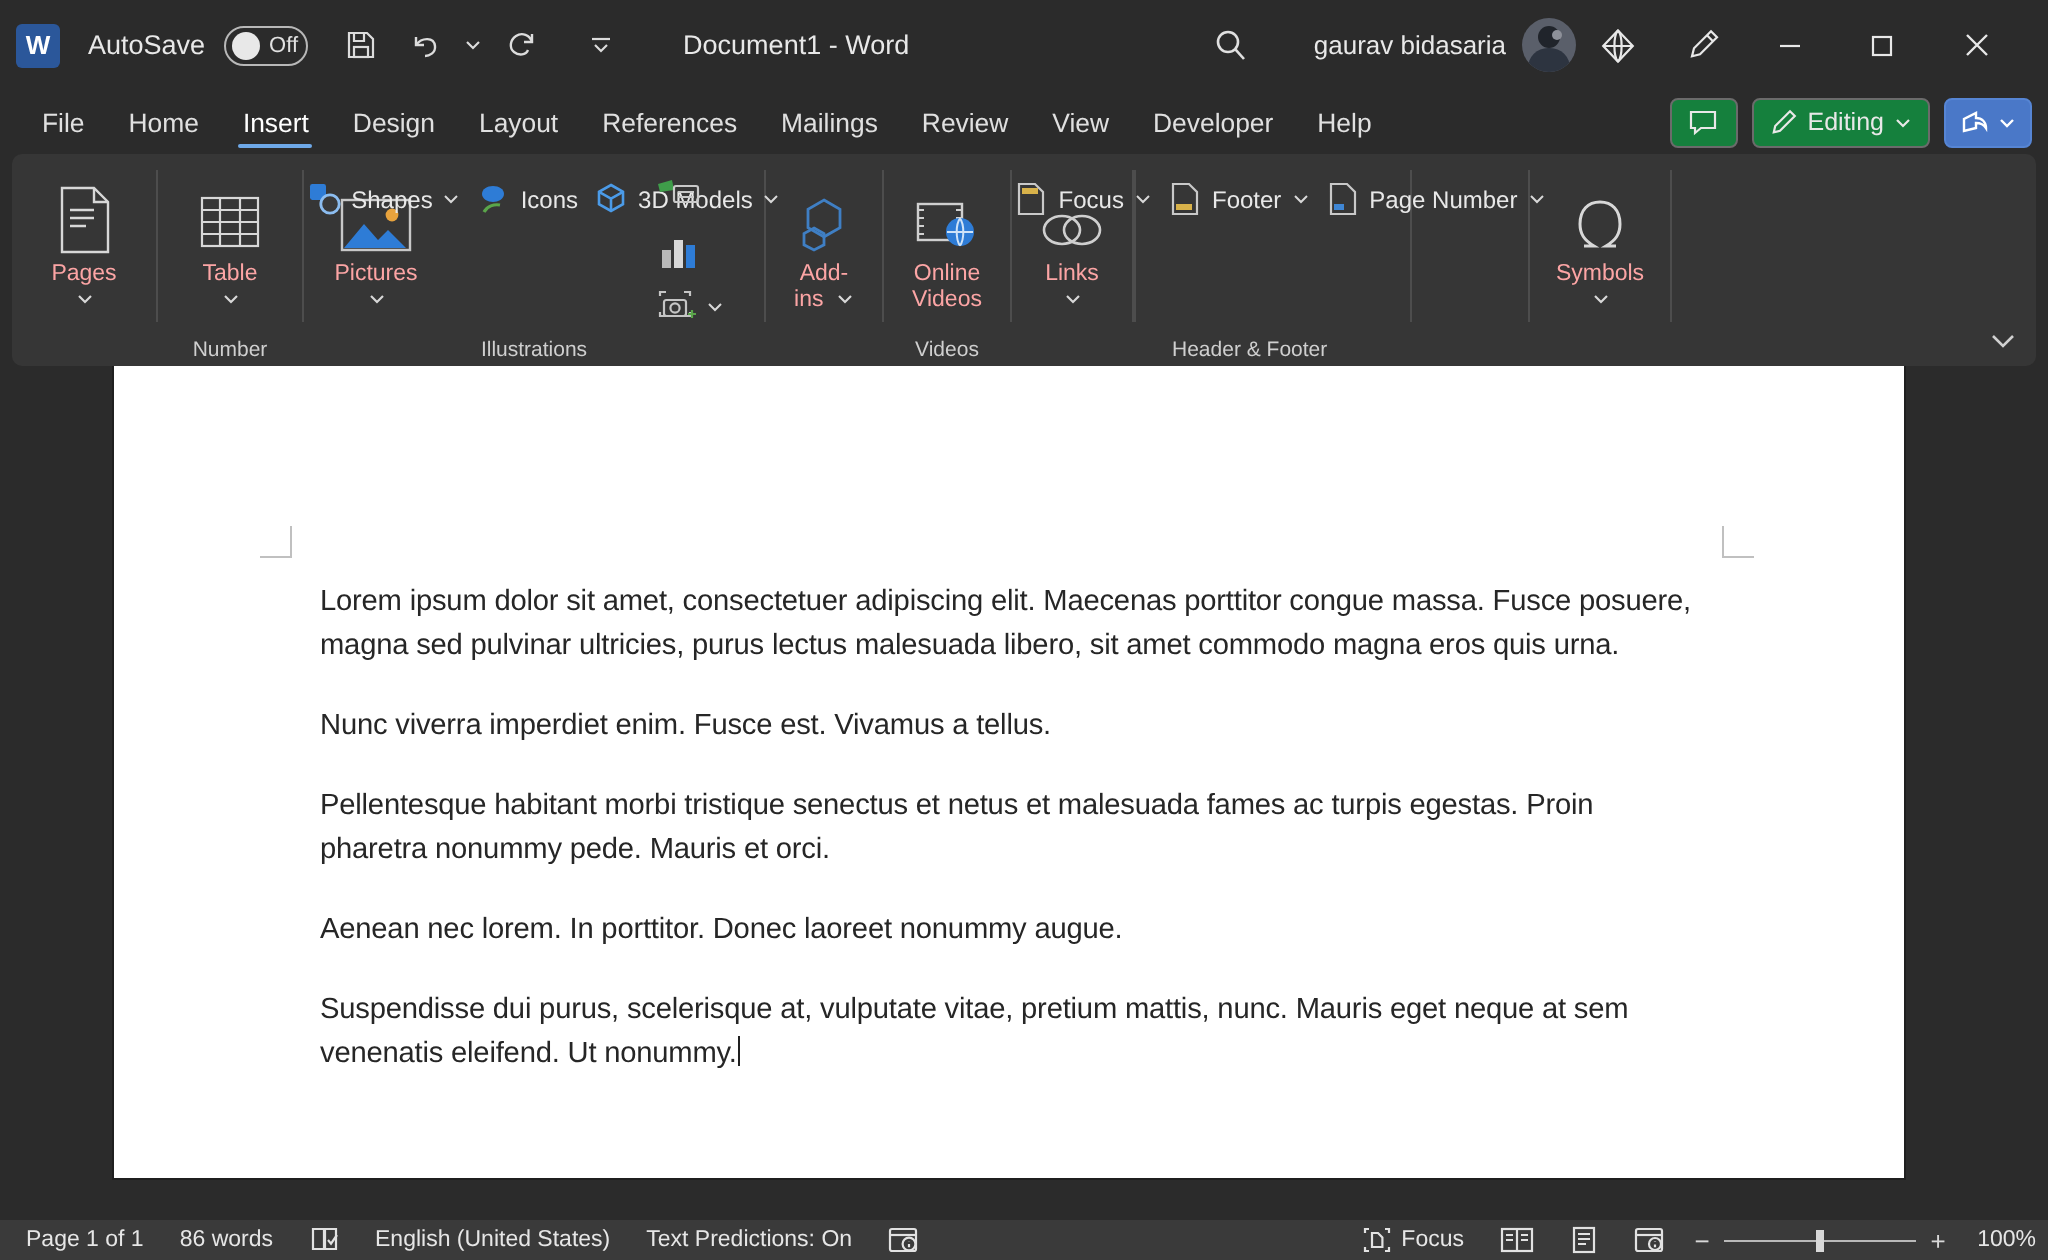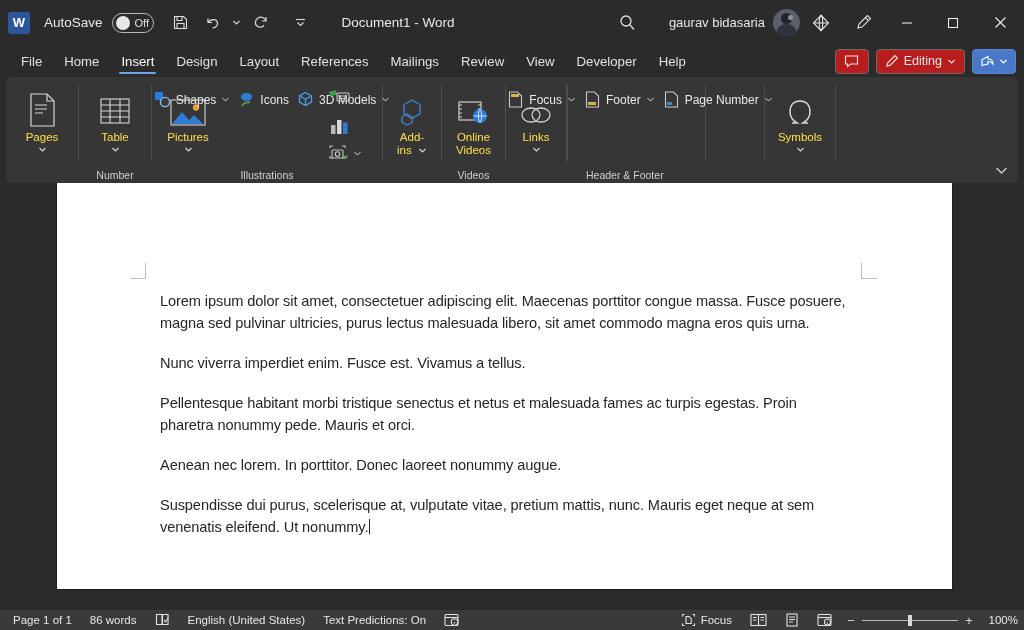--- a/index.html
+++ b/index.html
@@ -29,21 +29,21 @@
     display: flex; align-items: center; position: relative; padding: 0 3px;
   }
   .toggle .knob { width: 14px; height: 14px; border-radius: 50%; background: #e8e8e8; }
   .toggle .state { font-size: 11px; color: #e0e0e0; margin-left: 5px; }
   .tb-icon {
     width: 30px; height: 30px; display: flex; align-items: center; justify-content: center;
     color: #e0e0e0; margin-left: 2px; border-radius: 3px;
   }
   .tb-icon svg { display: block; }
   .doc-title { font-size: 13.5px; color: #e8e8e8; margin-left: 26px; white-space: nowrap; }
-  .tb-right { position: absolute; right: 0; top: 0; height: 45px; display: flex; align-items: center; }
+  .tb-right { position: absolute; right: 12px; top: 0; height: 45px; display: flex; align-items: center; }
   .search-btn { width: 38px; height: 32px; display:flex; align-items:center; justify-content:center; }
   .user-name { font-size: 13px; color: #e8e8e8; margin: 0 8px 0 22px; white-space: nowrap; }
   .avatar {
     width: 27px; height: 27px; border-radius: 50%; overflow: hidden;
     background: #5a5f6a; position: relative; flex: 0 0 27px;
   }
   .avatar .head { position:absolute; width:11px; height:11px; border-radius:50%; background:#20242b; left:8px; top:4px; }
   .avatar .body { position:absolute; width:21px; height:13px; border-radius:10px 10px 0 0; background:#2d3440; left:3px; top:15px; }
   .avatar .hl { position:absolute; width:5px;height:5px;border-radius:50%;background:#8d9099; left:15px; top:6px;}
   .wc { width: 46px; height: 45px; display: flex; align-items: center; justify-content: center; color:#e8e8e8; }
@@ -59,21 +59,21 @@
     color: #e0e0e0; position: relative; white-space: nowrap; border-radius: 4px 4px 0 0;
   }
   .tab.active { color: #ffffff; }
   .tab.active::after {
     content:''; position: absolute; left: 9px; right: 9px; bottom: 3px; height: 2px;
     background: #6ea8e8; border-radius: 1px;
   }
   .tabstrip-right { position: absolute; right: 8px; top: 0; height: 32px; display: flex; align-items: center; gap: 7px; }
   .sq-btn {
     height: 25px; border: 1px solid #6b6b6b; border-radius: 4px; display: flex;
-    align-items: center; justify-content: center; color: #e8e8e8; background: #b91c1c;
+    align-items: center; justify-content: center; color: #e8e8e8; background: #15803d;
   }
   .cmt-btn { width: 34px; }
   .editing-btn { padding: 0 8px; gap: 5px; font-size: 12.5px; }
   .share-btn {
     height: 25px; padding: 0 7px; border-radius: 4px; background: #4a78c8; color: #fff;
     display: flex; align-items: center; gap: 4px; border: 1px solid #5685d4;
   }
 
   
   .ribbon {
@@ -82,21 +82,21 @@
   }
   .group { display: flex; flex-direction: column; position: relative; padding-top: 3px; }
   .group-body { flex: 1; display: flex; align-items: flex-start; padding: 2px 5px 0 5px; }
   .group-label {
     font-size: 10.5px; color: #cfcfcf; text-align: center; height: 16px; line-height: 16px;
   }
   .group-sep { width: 1px; background: #4d4d4d; margin: 8px 0 22px 0; flex: 0 0 1px; }
 
   .big-btn {
     width: 58px; display: flex; flex-direction: column; align-items: center;
-    padding-top: 6px; border-radius: 3px; color: #fde047;
+    padding-top: 6px; border-radius: 3px; color: #fca5a5;
   }
   .big-btn .glyph { height: 40px; display: flex; align-items: flex-end; justify-content: center; }
   .big-btn .lbl { font-size: 11.5px; line-height: 13px; text-align: center; margin-top: 3px; }
   .big-btn .chev { height: 11px; display:flex; align-items:center; justify-content:center; }
 
   .small-col { display: flex; flex-direction: row; justify-content: center; padding-top: 5px; }
   .small-btn {
     height: 25px; display: flex; align-items: center; gap: 5px; padding: 0 4px;
     border-radius: 3px; color: #e8e8e8; font-size: 12px; white-space: nowrap;
   }

